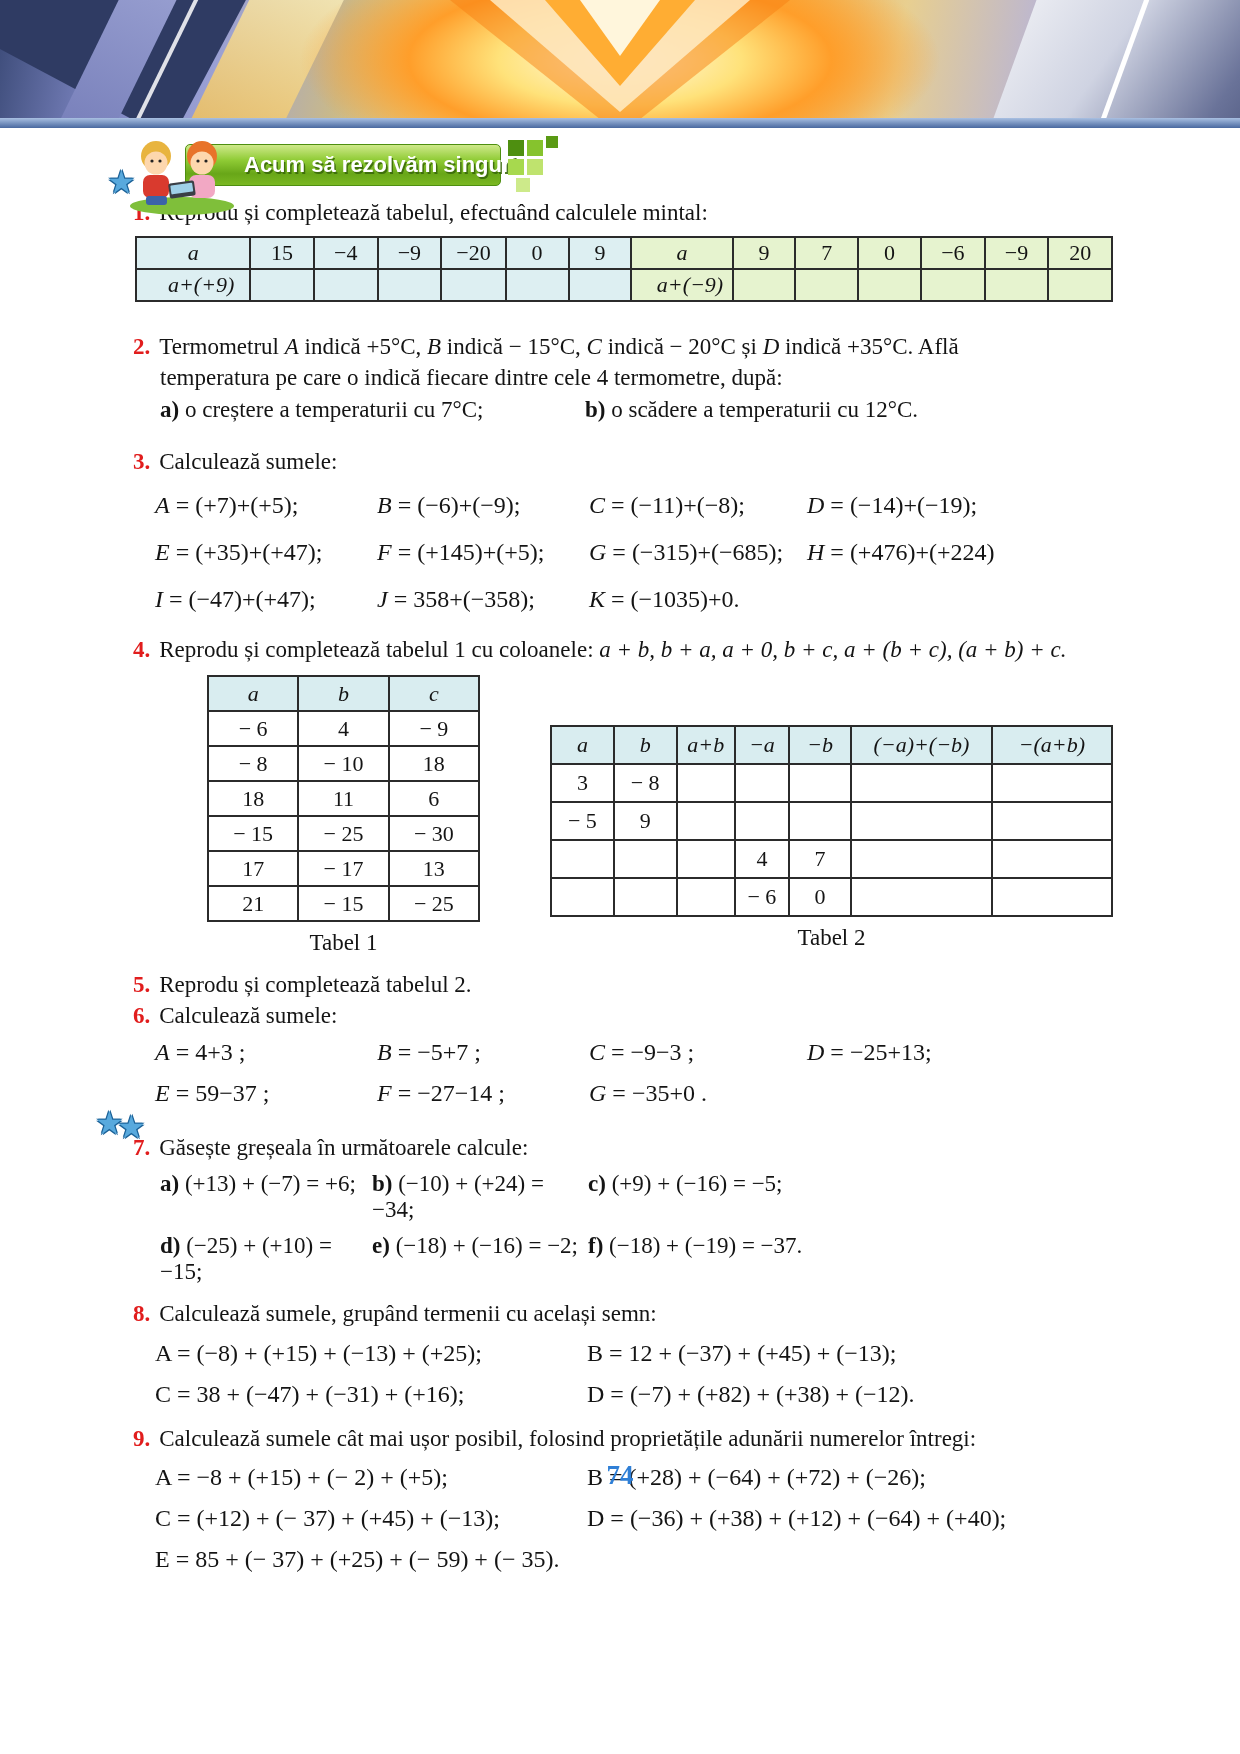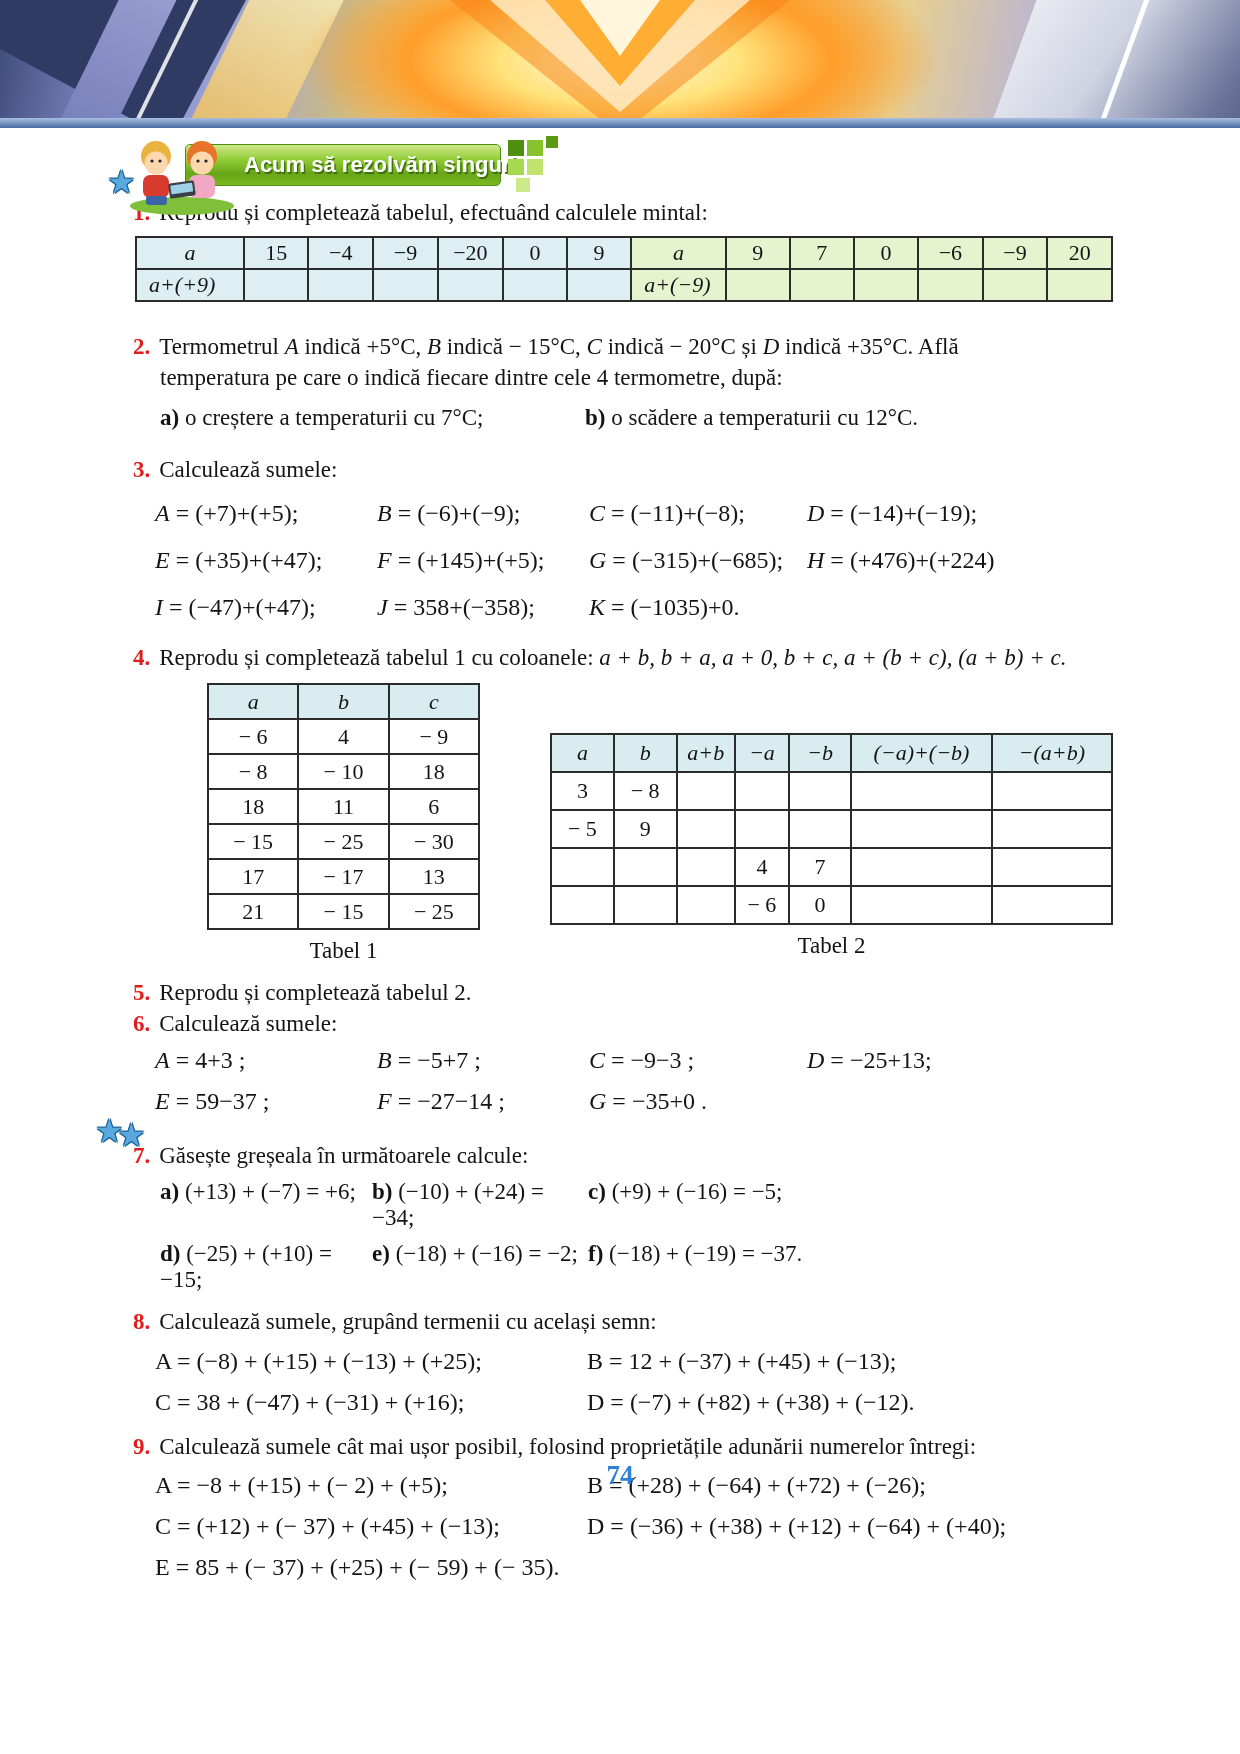--- a/index.html
+++ b/index.html
@@ -58,21 +58,21 @@
   .star-7b { left:-16px; top:-22px; }
 
   table { border-collapse:collapse; }
   td, th { border:2px solid #2b2b2b; text-align:center; font-size:22px; font-weight:normal; padding:0 4px; }
 
   
   .ex1-table { margin:8px 0 0 2px; }
   .ex1-table td { height:30px; }
   .c-blue { background:#ddeff2; }
   .c-green { background:#e6f3cf; }
-  .lab { text-align:left; padding-left:12px; }
+  .lab { text-align:center; padding-left:20px; }
 
   
   .mt { margin-top:22px; }
   .indent { margin-left:27px; }
   .fgrid4 { display:grid; grid-template-columns:222px 212px 218px auto; row-gap:20px; margin:14px 0 0 22px; font-size:24px; }
   .fgrid2 { display:grid; grid-template-columns:432px auto; row-gap:14px; margin:10px 0 0 22px; font-size:24px; }
   .fgrid3 { display:grid; grid-template-columns:212px 216px auto; row-gap:10px; margin:8px 0 0 27px; font-size:23px; }
 
   
   .tables-row { display:flex; align-items:flex-start; margin:10px 0 0 74px; gap:70px; }
@@ -180,21 +180,21 @@
         </tr>
       </tbody>
         </table>
     </section>
 
     <section class="mt" style="margin-top:30px">
       <div class="ex-head">
         <span class="num">2.</span><span>Termometrul </span><i>A</i><span> indică +5°C, </span><i>B</i><span> indică − 15°C, </span><i>C</i><span> indică − 20°C și </span><i>D</i><span> indică +35°C. Află</span>
       </div>
       <div class="ex-head indent">temperatura pe care o indică fiecare dintre cele 4 termometre, după:</div>
-      <div class="ex-head indent" style="display:grid;grid-template-columns:425px auto;margin-top:10px">
+      <div class="ex-head indent" style="display:grid;grid-template-columns:425px auto;margin-top:2px">
         <span><span class="blabel">a)</span> <span>o creștere a temperaturii cu 7°C;</span></span>
         <span><span class="blabel">b)</span> <span>o scădere a temperaturii cu 12°C.</span></span>
       </div>
     </section>
 
     <section class="mt">
       <div class="ex-head">
         <span class="num">3.</span><span>Calculează sumele:</span>
       </div>
       <div class="fgrid4">

